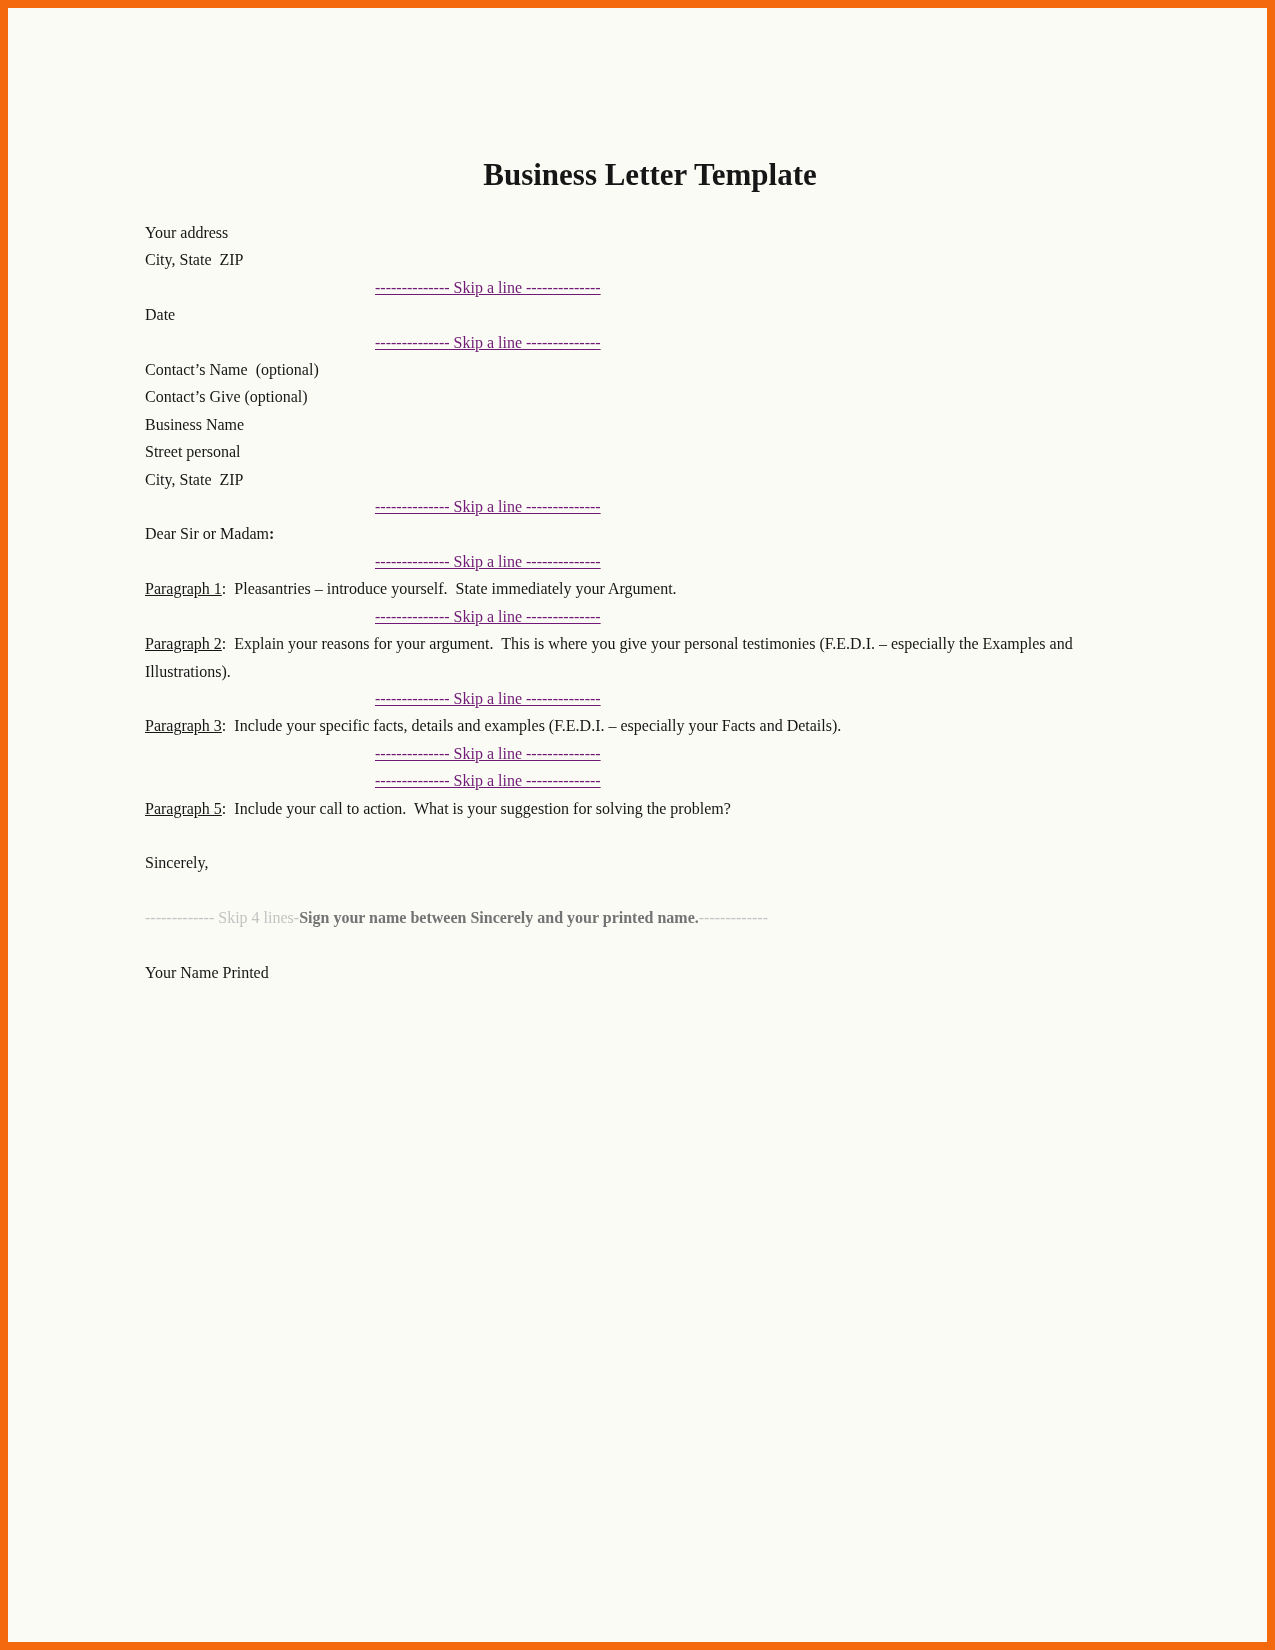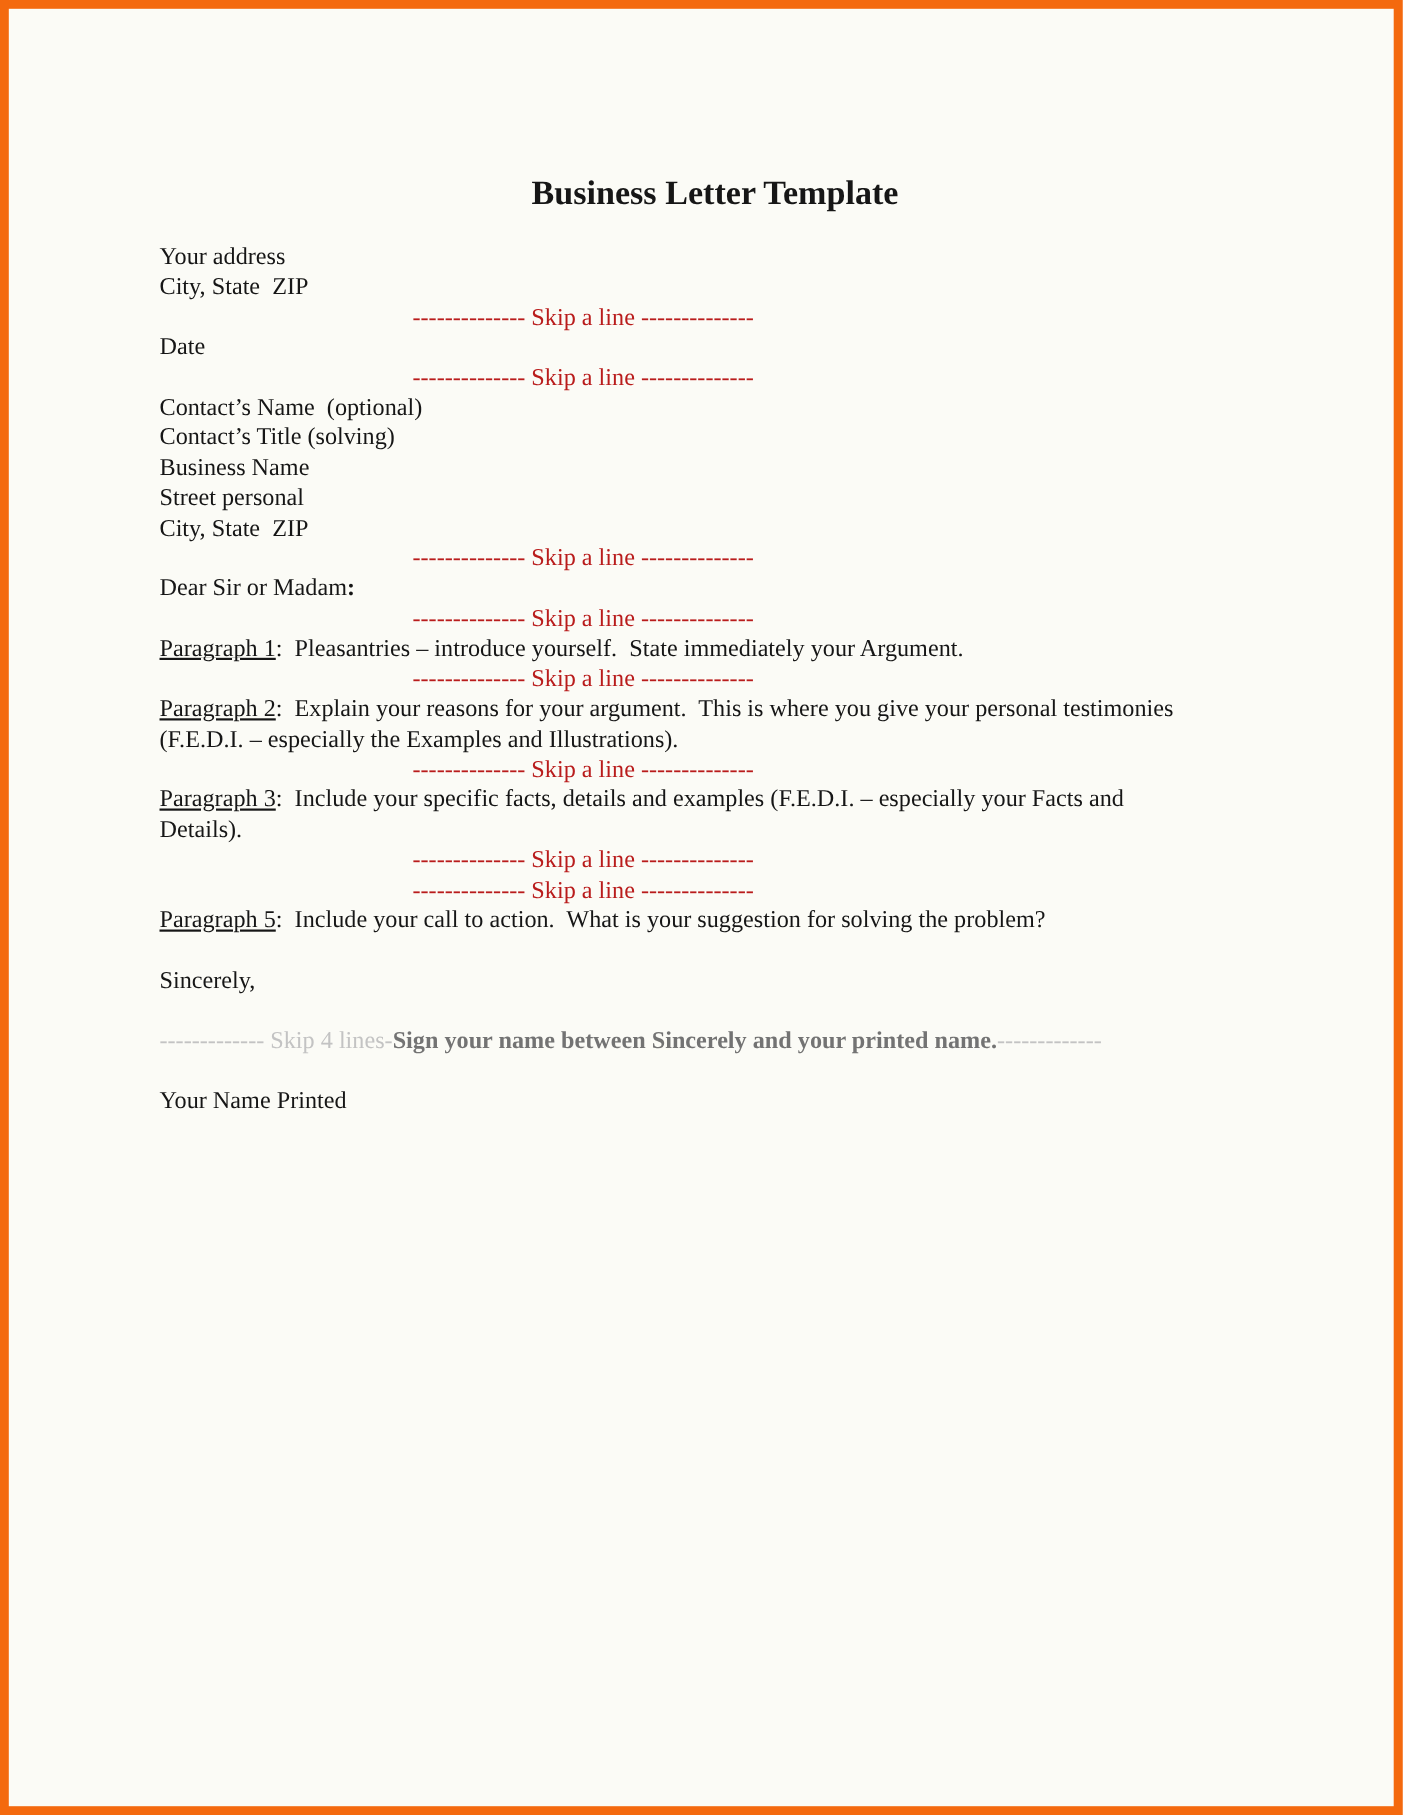--- a/index.html
+++ b/index.html
@@ -28,30 +28,31 @@
     font-size: 31px;
     line-height: 42px;
     font-weight: bold;
     text-align: center;
     letter-spacing: 0px;
   }
   .letter-body {
     margin-top: 23px;
     padding-left: 137px;
     width: 930px;
-    font-size: 22px;
+    font-size: 16px;
     line-height: 27.4px;
   }
   .line {
     min-height: 27.4px;
     white-space: pre-wrap;
   }
   .skip {
-    color: #b91c1c;
+    color: #701a75;
     margin-left: 230px;
+    text-decoration: underline;
   }
   .u { text-decoration: underline; }
   .b { font-weight: bold; }
   .sign-note {
     color: #c3c3c3;
     white-space: pre;
     margin-left: 0;
   }
   .sign-note .b { color: #737373; }
 </style>
@@ -65,21 +66,21 @@
     <div class="line">Your address</div>
     <div class="line">City, State  ZIP</div>
 
     <div class="line skip">-------------- Skip a line --------------</div>
 
     <div class="line">Date</div>
 
     <div class="line skip">-------------- Skip a line --------------</div>
 
     <div class="line">Contact’s Name  (optional)</div>
-    <div class="line">Contact’s Title (solving)</div>
+    <div class="line">Contact’s Give (optional)</div>
     <div class="line">Business Name</div>
     <div class="line">Street personal</div>
     <div class="line">City, State  ZIP</div>
 
     <div class="line skip">-------------- Skip a line --------------</div>
 
     <div class="line"><span>Dear Sir or Madam</span><span class="b">:</span></div>
 
     <div class="line skip">-------------- Skip a line --------------</div>
 

